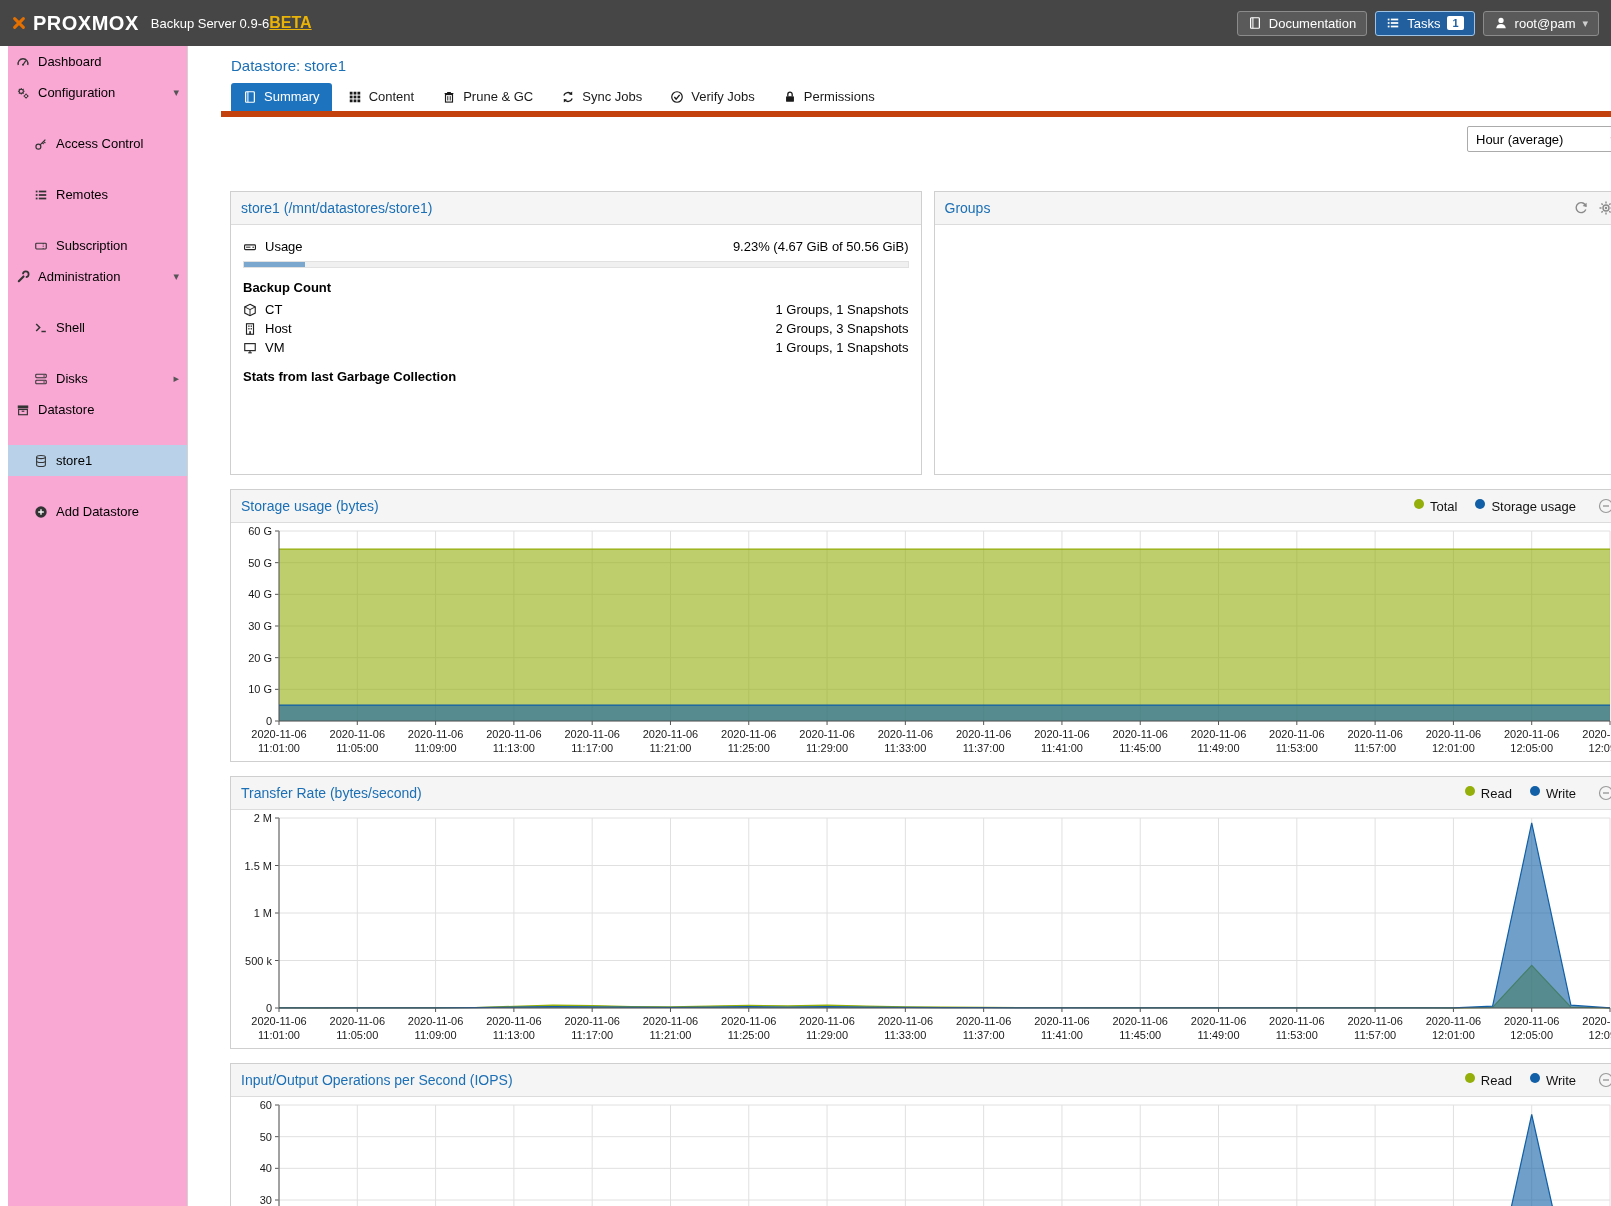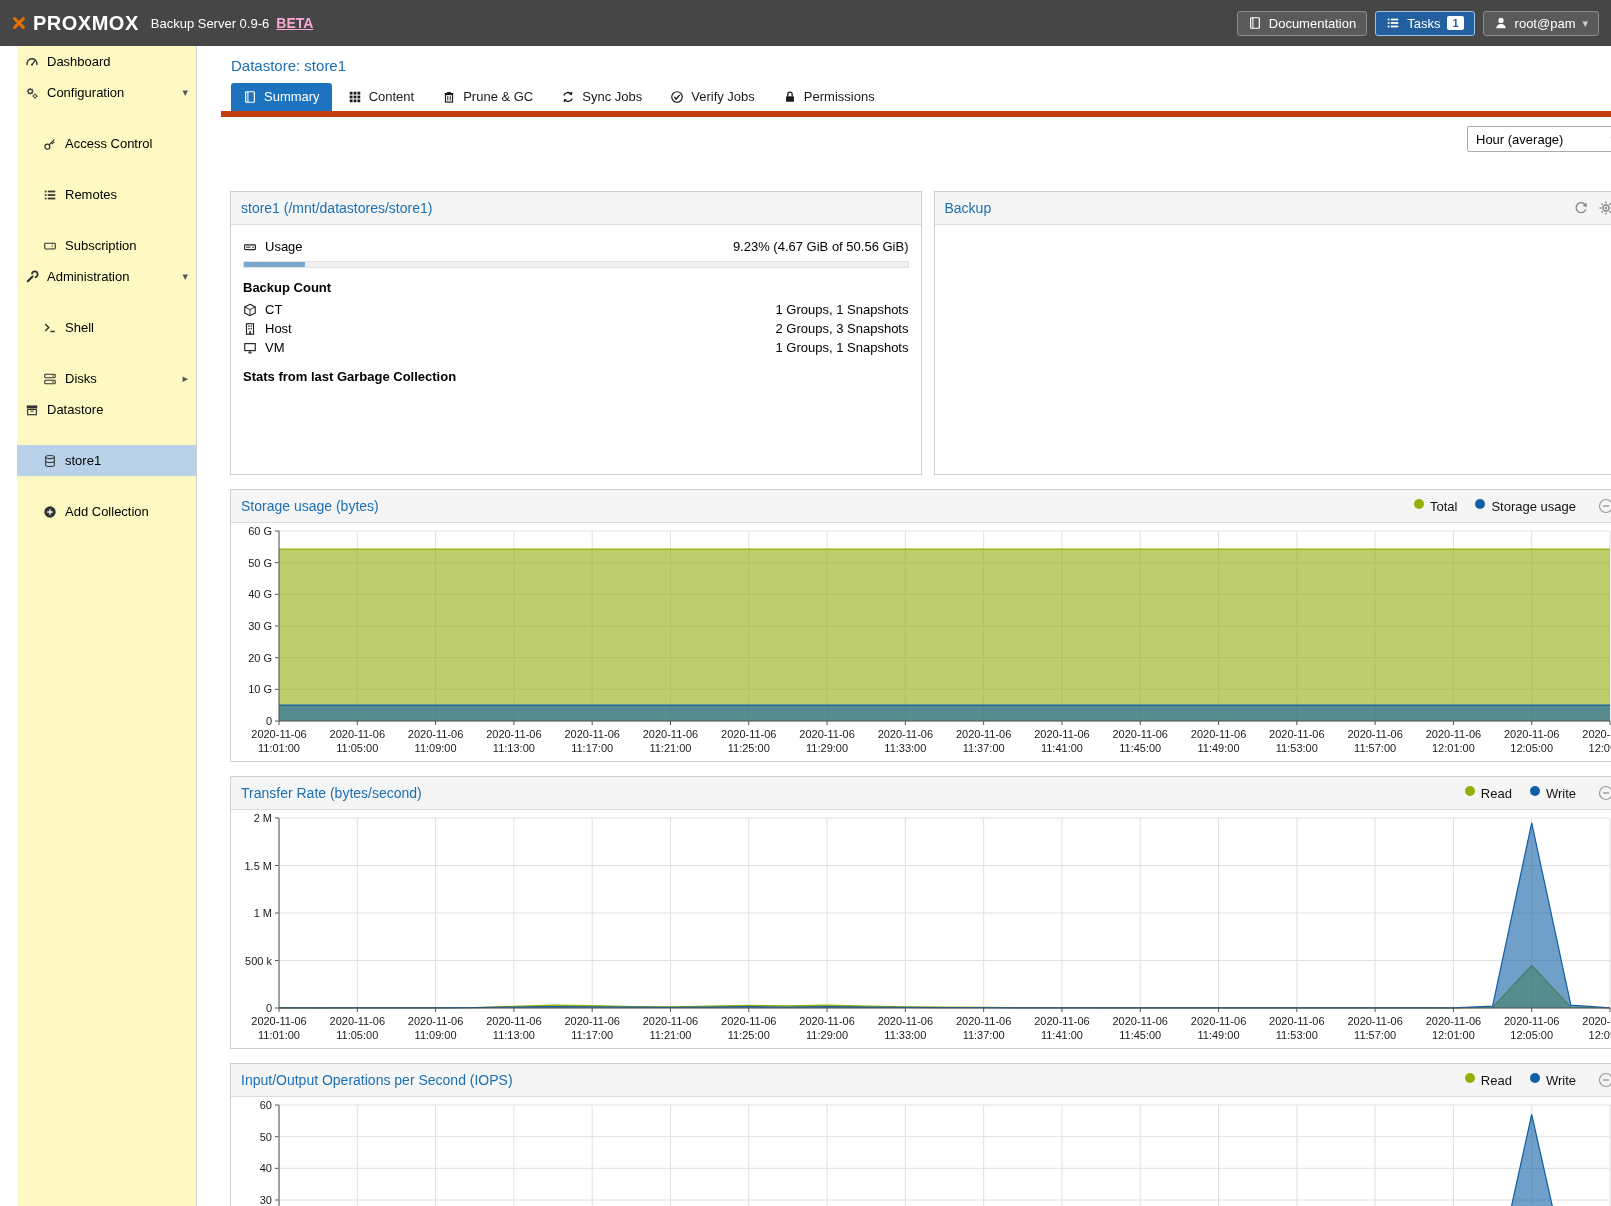--- a/index.html
+++ b/index.html
@@ -3,29 +3,29 @@
 <meta charset="utf-8">
 <style>
   html,body{margin:0;padding:0;width:1611px;height:1206px;overflow:hidden;background:#fff;
     font-family:"Liberation Sans",sans-serif;-webkit-font-smoothing:antialiased;}
   
   .header{height:46px;background:#464646;display:flex;align-items:center;padding:0 12px;box-sizing:border-box;}
   .brand{display:flex;align-items:center;gap:7px;}
   .logo{width:26px;height:26px;display:inline-block;}
   .brand-name{color:#fff;font-weight:bold;font-size:20px;letter-spacing:.5px;}
   .product{color:#fff;font-size:13px;margin-left:12px;}
-  .beta{color:#f9a8d4;font-size:14px;margin-left:7px;text-decoration:underline;cursor:pointer;font-weight:bold;}
+  .beta{color:#eab308;font-size:16px;text-decoration:underline;cursor:pointer;font-weight:bold;}
   .header-right{margin-left:auto;display:flex;gap:8px;align-items:center;}
   .hbtn{display:flex;align-items:center;gap:7px;background:#5a5a5a;border:1px solid #8b8b8b;border-radius:3px;
         color:#fff;font-size:13px;padding:4px 10px;cursor:pointer;white-space:nowrap;}
   .hbtn.tasks{background:#215f9e;border-color:#9ec3e4;justify-content:space-between;}
   .badge{background:#fff;color:#215f9e;font-size:11px;font-weight:bold;padding:1px 5px;border-radius:2px;line-height:12px;}
   .caret{color:#cfcfcf;font-size:11px;line-height:1;}
   
-  .sidebar{position:absolute;top:46px;left:17px;width:180px;bottom:0;background:#fef9c3;border-right:1px solid #d2d2d2;
+  .sidebar{position:absolute;top:46px;left:8px;width:180px;bottom:0;background:#f9a8d4;border-right:1px solid #d2d2d2;
            box-sizing:border-box;font-size:13px;}
   .sitem{display:flex;align-items:center;gap:8px;height:31px;padding:0 8px;color:#000;cursor:pointer;}
   .sitem.sub{padding-left:26px;margin-top:20px;}
   .sitem .ic{color:#333;}
   .sitem .caret{margin-left:auto;color:#555;}
   .sitem.selected{background:#b9d2e9;}
   
   .main{position:absolute;left:181px;top:46px;width:1430px;bottom:0;padding-left:40px;}
   .page-title{color:#1b6fb5;font-size:15px;padding:11px 0 0 10px;}
   .tabs{display:flex;gap:4px;padding:9px 0 0 10px;border-bottom:6px solid #c2410c;}
@@ -236,21 +236,21 @@
       </i>
     <span>store1</span>
   </div>
   <div class="sitem sub">
     <i class="ic">
         <svg viewBox="0 0 16 16">
           <circle cx="8" cy="8" r="6.5" fill="currentColor"></circle>
           <path d="M8 4.8v6.4M4.8 8h6.4" stroke="#f5f5f5" stroke-width="1.6"></path>
         </svg>
       </i>
-    <span>Add Collection</span>
+    <span>Add Datastore</span>
   </div>
 </div>
 
 <div class="main">
   <div class="page-title">Datastore: store1</div>
 
   <div class="tabs">
     <div class="tab active">
       <i class="ic">
           <svg viewBox="0 0 16 16">
@@ -385,21 +385,21 @@
               </i>
             <span>VM</span>
             <span class="val">1 Groups, 1 Snapshots</span>
           </div>
           <div class="section">Stats from last Garbage Collection</div>
         </div>
       </div>
 
       <div class="panel">
         <div class="panel-h">
-          <span class="panel-title">Backup</span>
+          <span class="panel-title">Groups</span>
           <div class="ptools">
             <i class="ic ic16">
                 <svg viewBox="0 0 16 16">
                   <path d="M12.8 9.5A5 5 0 1 1 13 6.4" fill="none" stroke="currentColor" stroke-width="1.4"></path>
                   <polygon points="13.6,2.8 13.6,7 9.6,6" fill="currentColor"></polygon>
                 </svg>
               </i>
             <i class="ic ic16">
                 <svg viewBox="0 0 16 16">
                   <g stroke="currentColor" stroke-width="1.4" fill="none">

